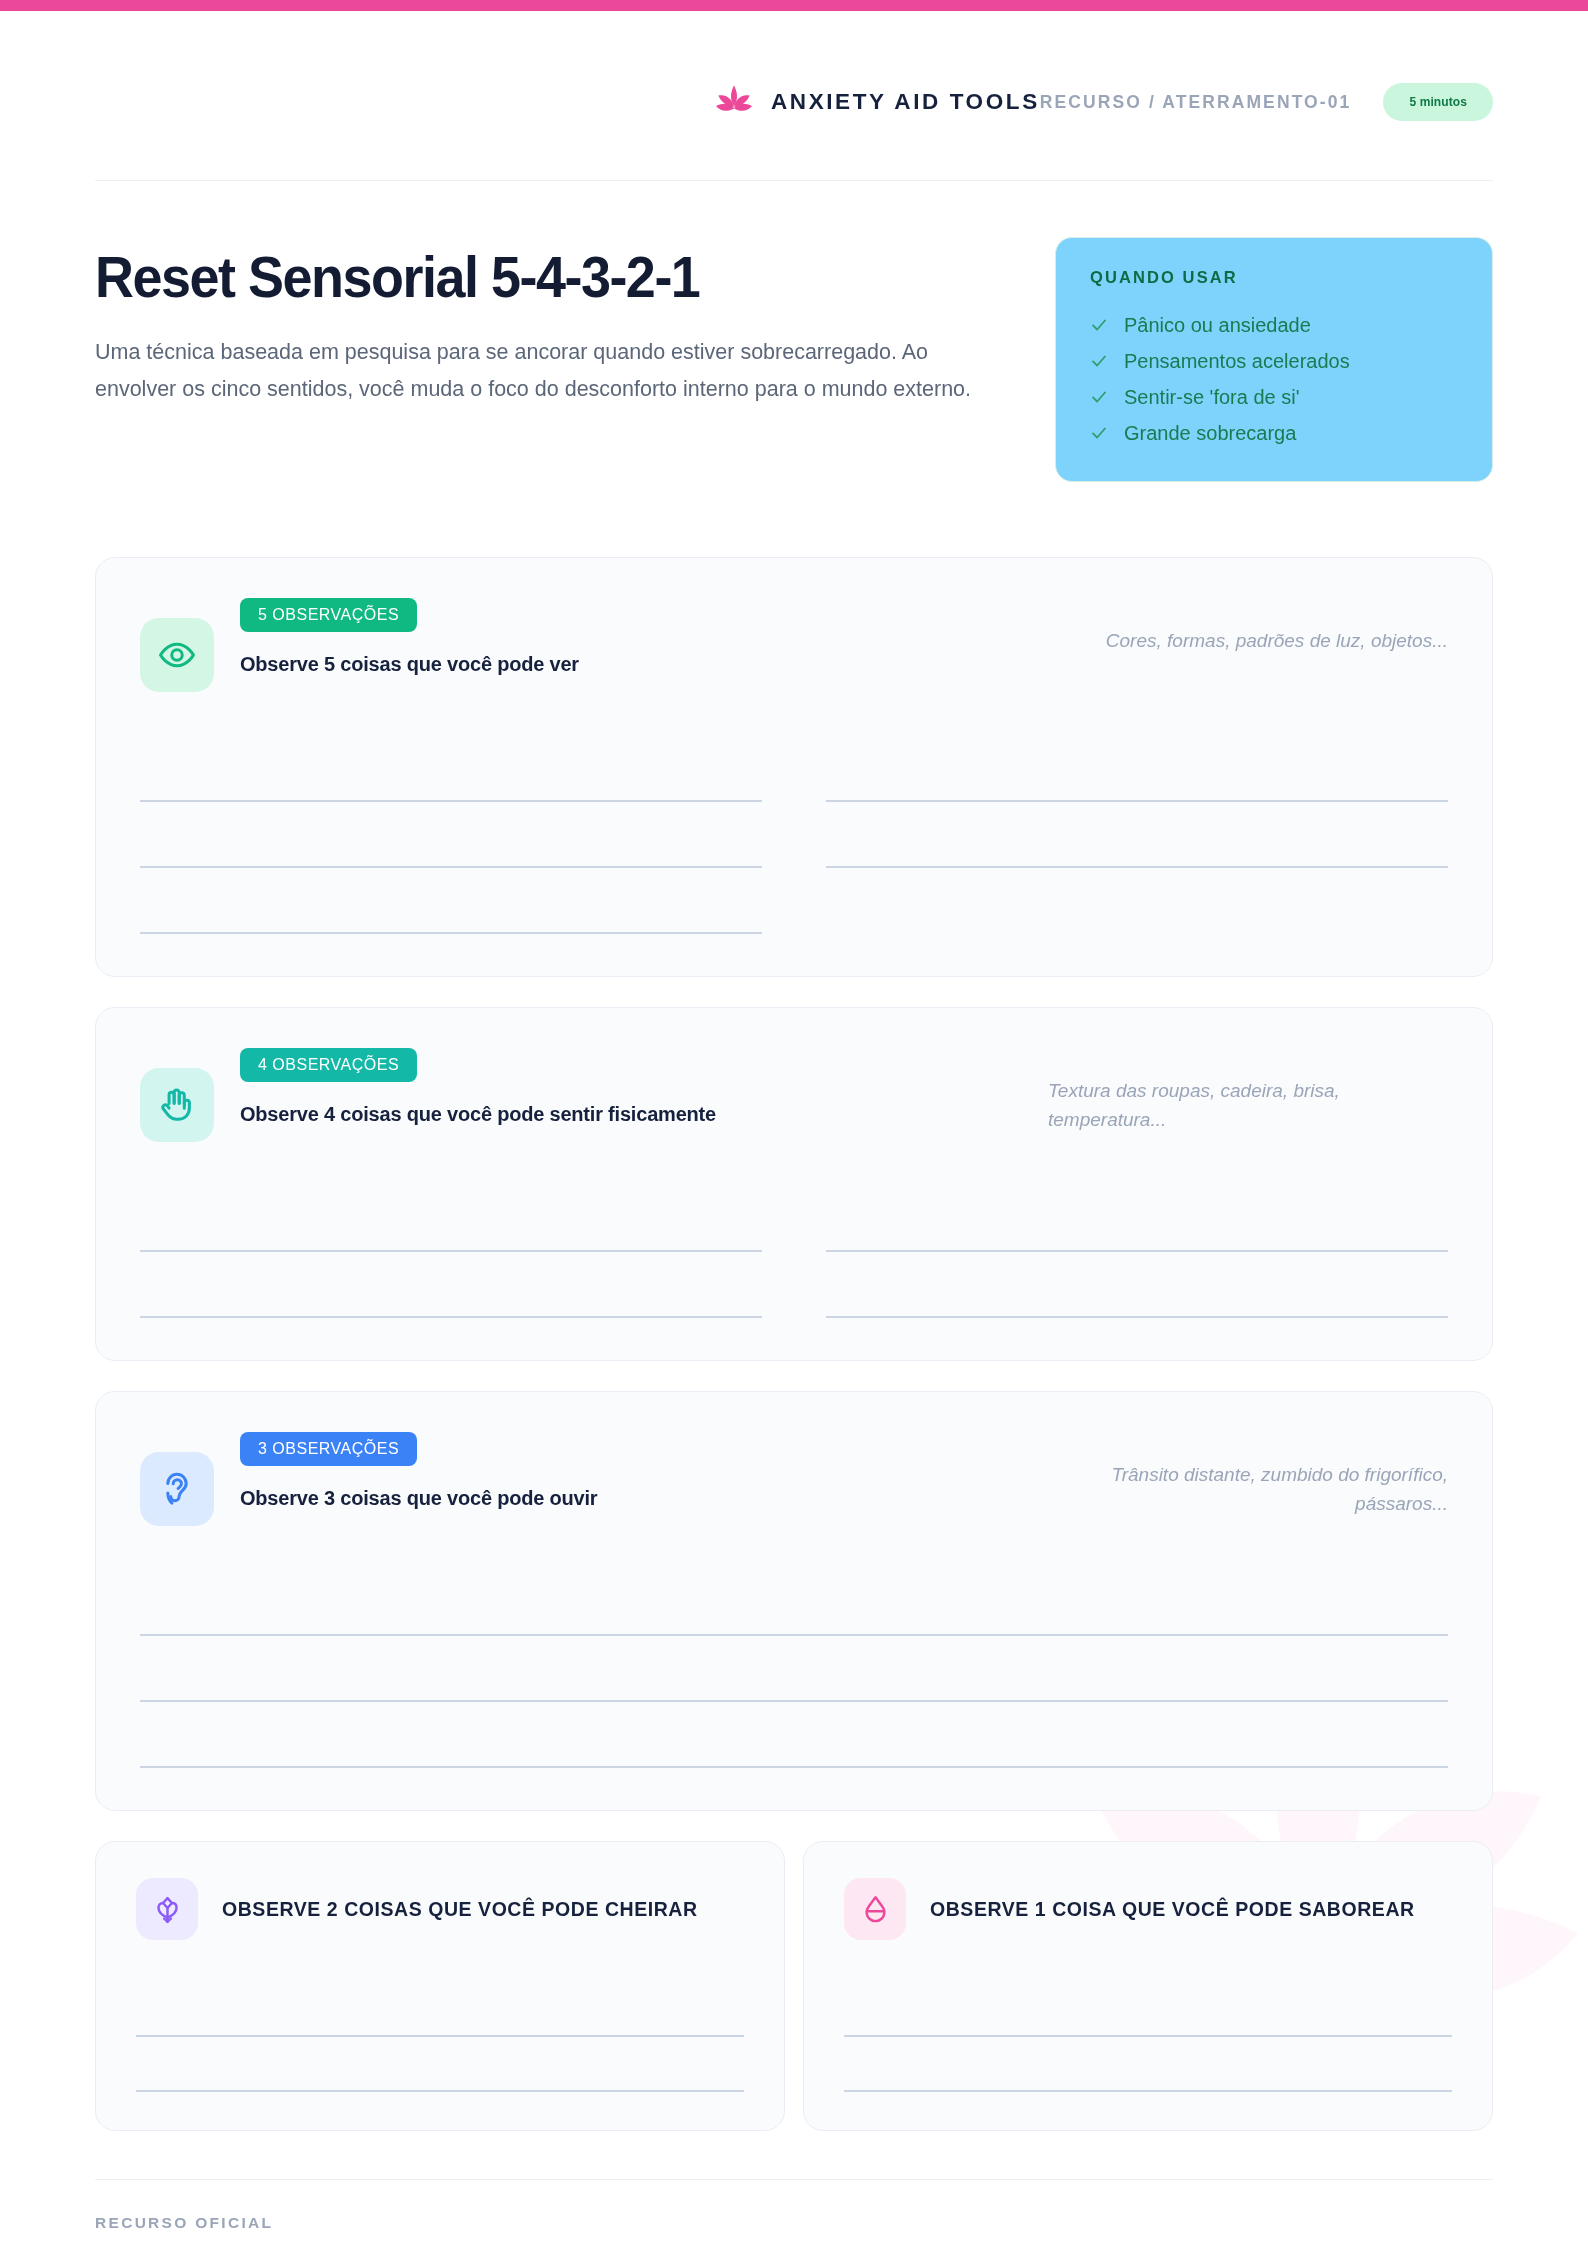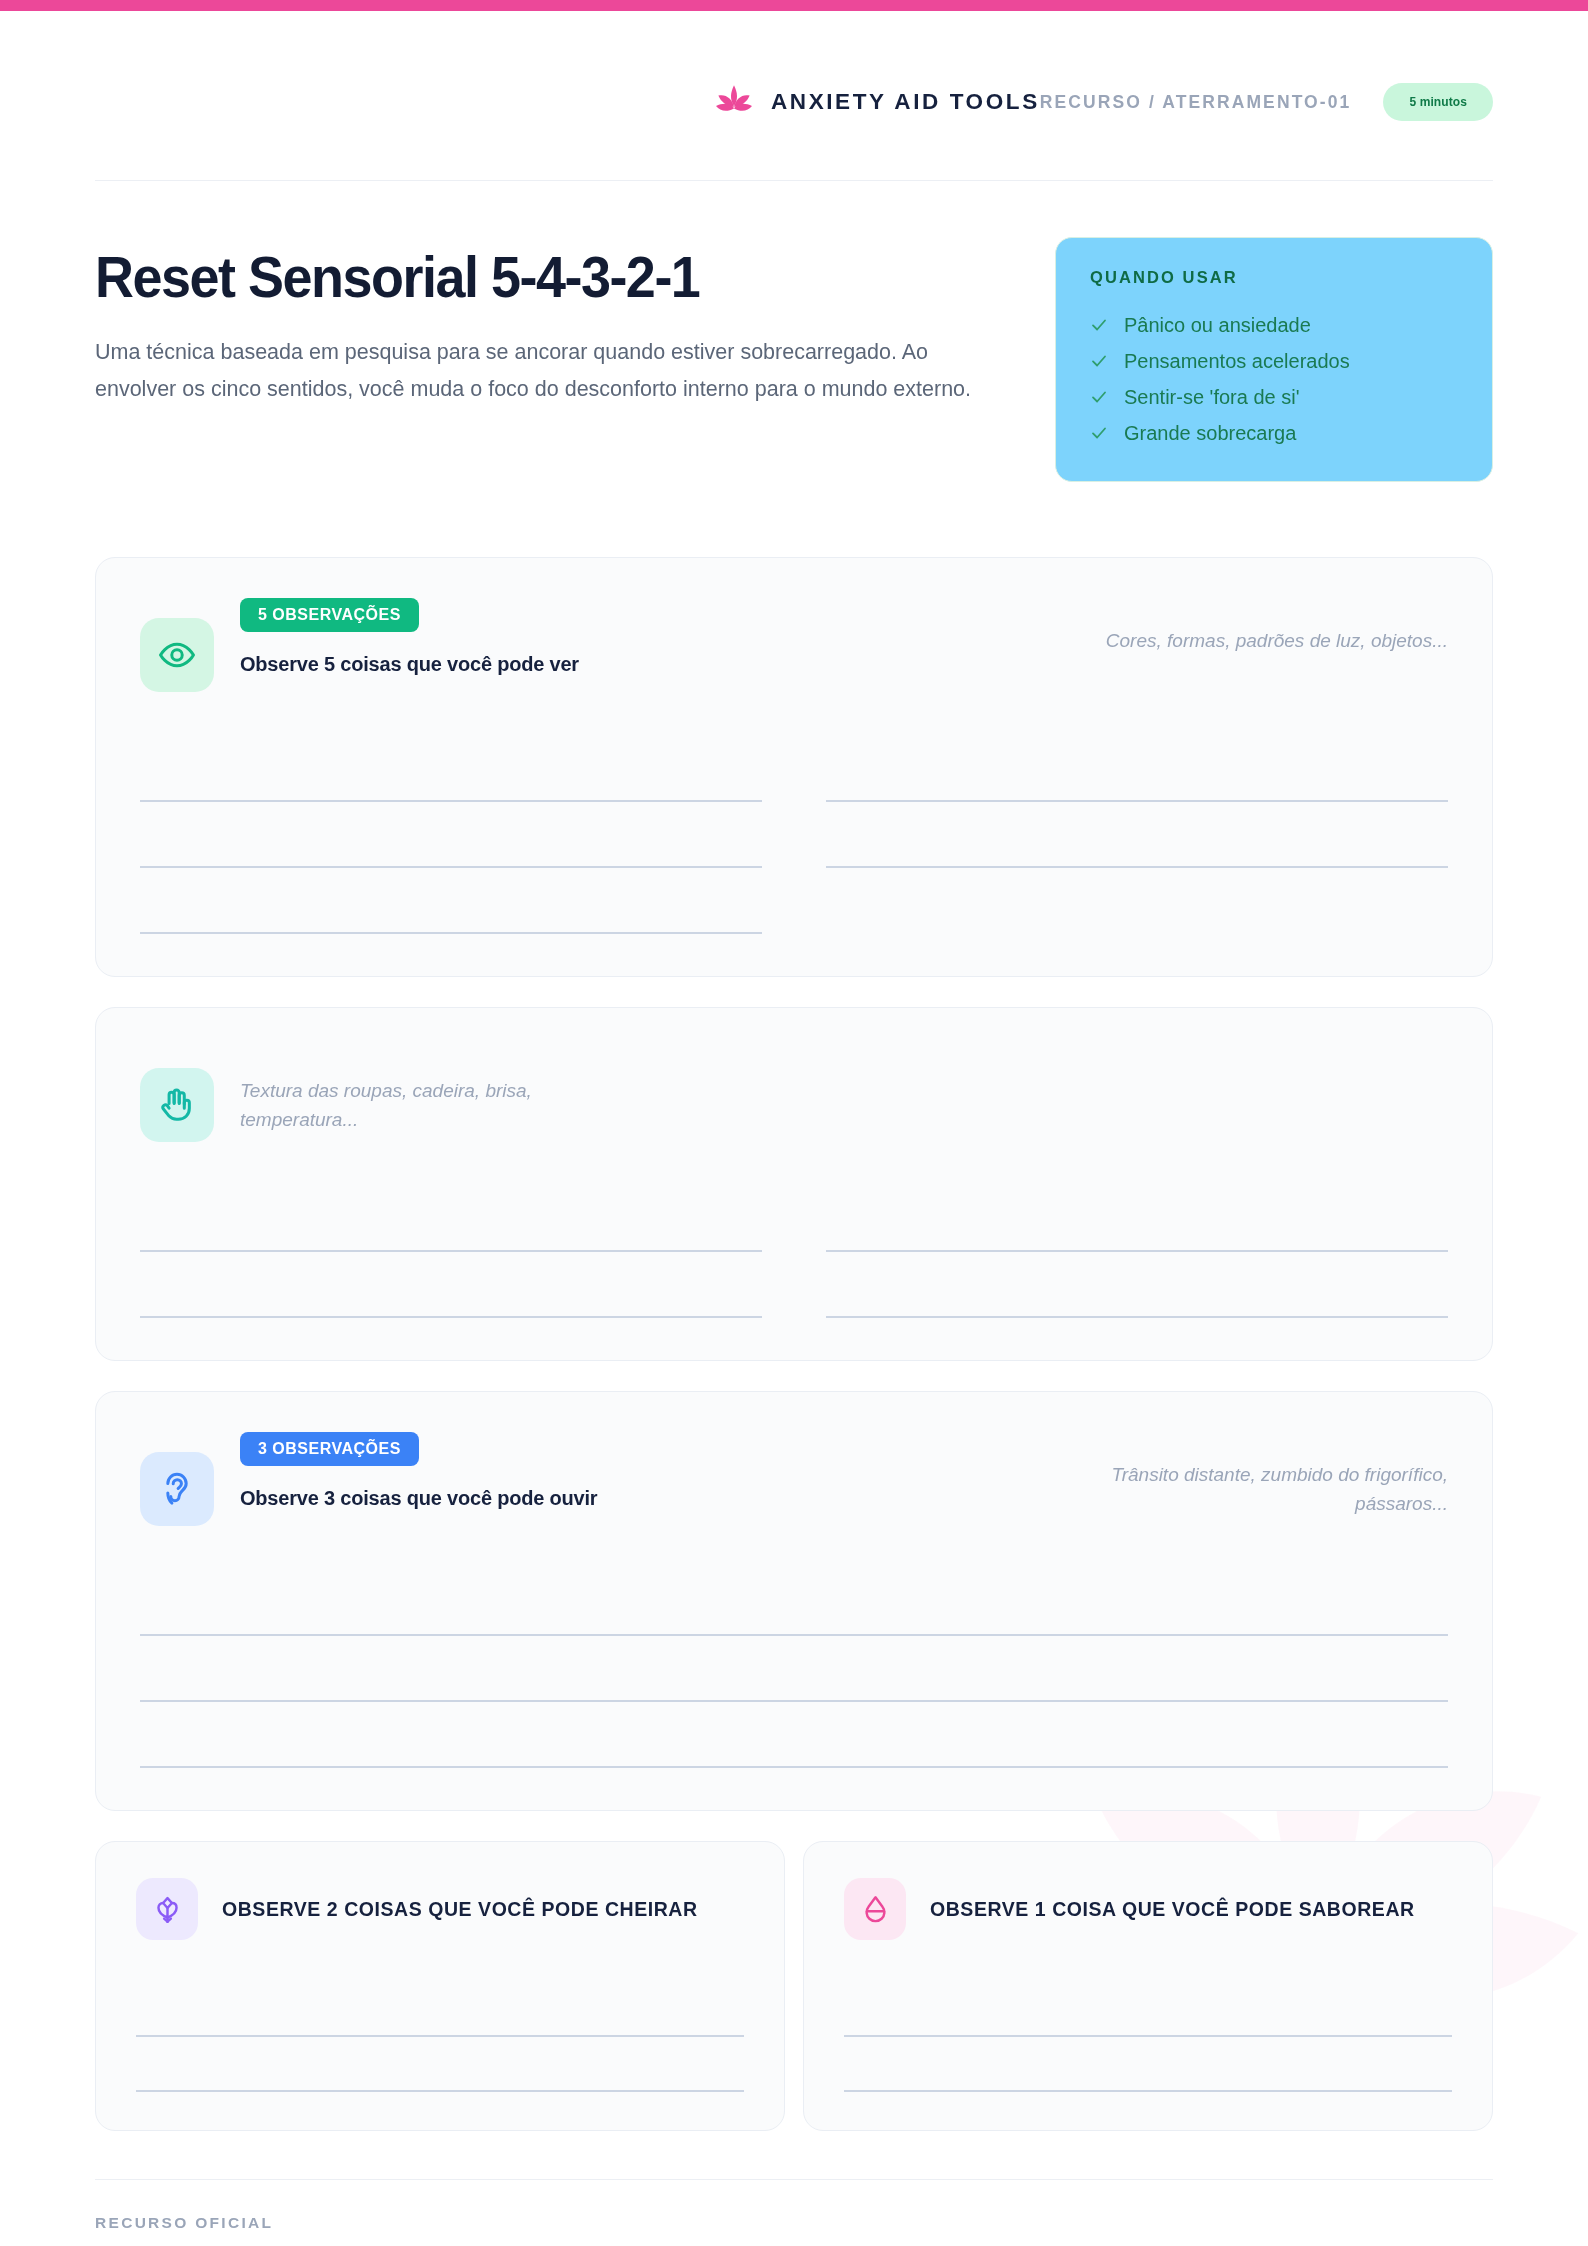--- a/index.html
+++ b/index.html
@@ -174,21 +174,21 @@
     justify-content: center;
     margin-top: 20px;
   }
   .icon-tile svg { width: 38px; height: 38px; display:block; }
 
   .sense-text { flex: 1 1 auto; min-width: 0; }
   .badge {
     display: inline-block;
     color: #ffffff;
     font-size: 16px;
-    font-weight: 700;
+    font-weight: 400;
     letter-spacing: 0.5px;
     padding: 8px 18px;
     border-radius: 8px;
   }
   .sense-title {
     margin-top: 18px;
     font-size: 20px;
     font-weight: 700;
     color: #16213e;
     line-height: 1.42;
@@ -379,20 +379,24 @@
       <section class="sense-card">
         <div class="sense-head">
           <div class="icon-tile" id="tile-touch" style="background: rgb(210, 245, 239);">
             <svg viewBox="0 0 24 24" fill="none" stroke="#14b8a6" stroke-width="1.9" stroke-linecap="round" stroke-linejoin="round" aria-hidden="true">
               <path d="M7 11V5.6a1.6 1.6 0 0 1 3.2 0V11"></path>
               <path d="M10.2 10.6V4.2a1.6 1.6 0 0 1 3.2 0v6.4"></path>
               <path d="M13.4 11V5.8a1.6 1.6 0 0 1 3.2 0V14"></path>
               <path d="M16.6 11.6v-1a1.6 1.6 0 0 1 3.2 0V14c0 4.2-3 7-7 7h-1.1c-2.1 0-3.4-.6-4.7-2L3.3 14.4a1.65 1.65 0 0 1 2.6-2L7 14"></path>
             </svg>
           </div>
+          <div class="sense-text">
+            <span class="badge" id="badge-touch" style="background: rgb(20, 184, 166);">4 OBSERVAÇÕES</span>
+            <h2 class="sense-title">Observe 4 coisas que você pode sentir fisicamente</h2>
+          </div>
           <div class="sense-hint left-align">Textura das roupas, cadeira, brisa, temperatura...</div>
         </div>
         <div class="lines two-col">
           <div class="write-line"></div>
           <div class="write-line"></div>
           <div class="write-line"></div>
           <div class="write-line"></div>
         </div>
       </section>
 

